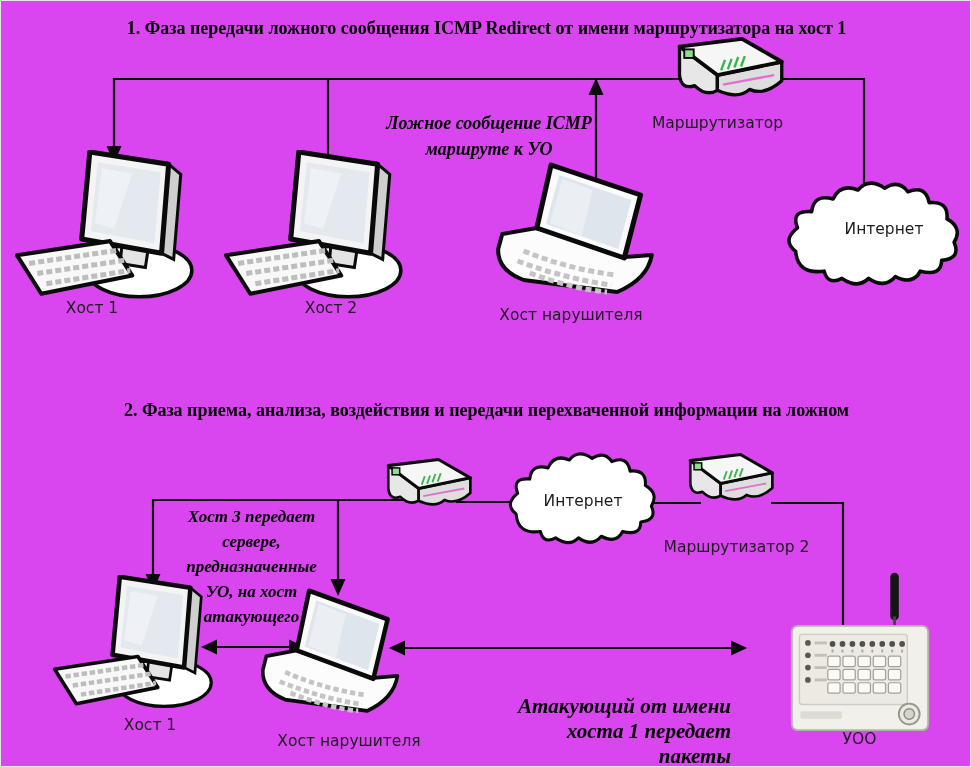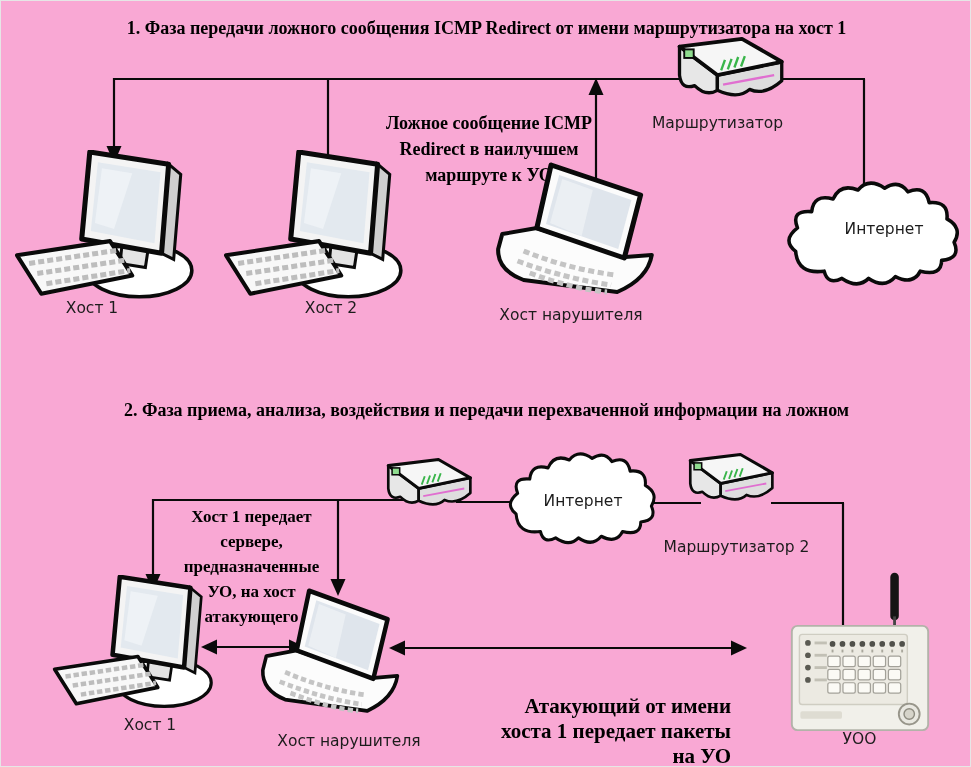--- a/index.html
+++ b/index.html
@@ -1,28 +1,28 @@
 <!DOCTYPE html>
 <html><head>
 <meta charset="utf-8">
 <style>
   html,body{margin:0;padding:0;background:#fff;}
   .stage{
-    position:relative;width:971px;height:767px;background:#f9a8d4;overflow:hidden;
+    position:relative;width:971px;height:767px;background:#d946ef;overflow:hidden;
     box-sizing:border-box;border:1px solid #e6e6e6;
     font-family:"Liberation Sans",sans-serif;
   }
   .connectors{position:absolute;left:0;top:0;z-index:1;}
   .txt{position:absolute;z-index:2;color:#000;text-align:center;}
   .title{
     left:0;width:971px;font-family:"Liberation Serif",serif;font-weight:bold;
     font-size:18px;line-height:27px;
   }
   .note{
-    font-family:"Liberation Serif",serif;font-weight:bold;
+    font-family:"Liberation Serif",serif;font-weight:bold;font-style:italic;
   }
   .dev{position:absolute;z-index:3;}
   .dev svg{display:block;width:100%;height:100%;}
   .lbl{
     position:absolute;z-index:4;text-align:center;color:#1c1c1c;
     font-family:"DejaVu Sans","Liberation Sans",sans-serif;font-size:15.5px;line-height:20px;
   }
   .defs-holder{position:absolute;width:0;height:0;overflow:hidden;}
 </style>
 </head>
@@ -152,30 +152,29 @@
       <polygon points="288,638.5 288,653.5 304,646"></polygon>
       <polygon points="404,639.5 404,654.5 388,647"></polygon>
       <polygon points="730,639.5 730,654.5 746,647"></polygon>
     </g>
   </svg>
 
   <div class="txt title" style="top:14px;">1. Фаза передачи ложного сообщения ICMP Redirect от имени маршрутизатора на хост 1</div>
 
   <div class="txt note" style="left:352px;top:109px;width:272px;font-size:18px;line-height:26px;">
     <div>Ложное сообщение ICMP</div>
-    <div>Redirect в наилучшем</div>
     <div>маршруте к УО</div>
   </div>
 
   <div class="txt title" style="top:396px;line-height:26px;">
     <div>2. Фаза приема, анализа, воздействия и передачи перехваченной информации на ложном</div>
   </div>
 
   <div class="txt note" style="left:163px;top:503px;width:175px;font-size:17px;line-height:25px;">
-    <div>Хост 1 передает</div>
+    <div>Хост 3 передает</div>
     <div>сервере,</div>
     <div>предназначенные</div>
     <div>УО, на хост</div>
     <div>атакующего</div>
   </div>
 
   <div class="txt note" style="left:500px;top:693px;width:230px;font-size:21px;line-height:25px;text-align:right;">
     <div>Атакующий от имени</div>
     <div>хоста 1 передает пакеты</div>
     <div>на УО</div>

